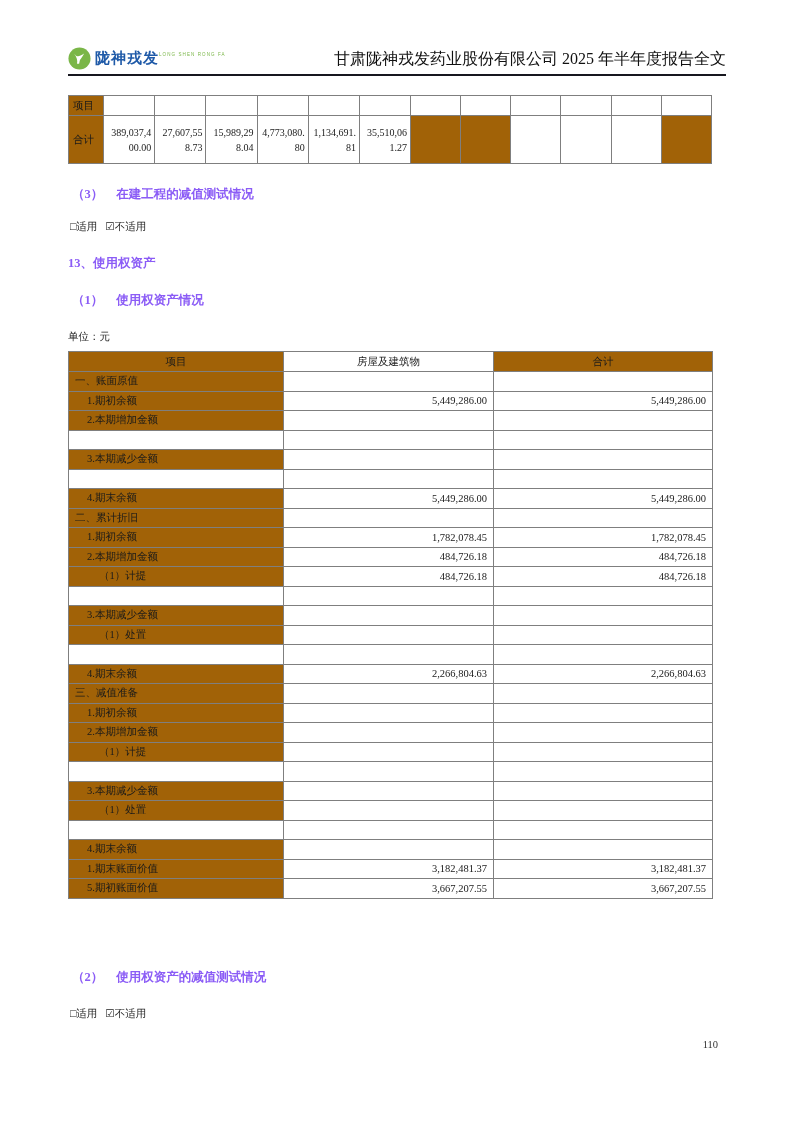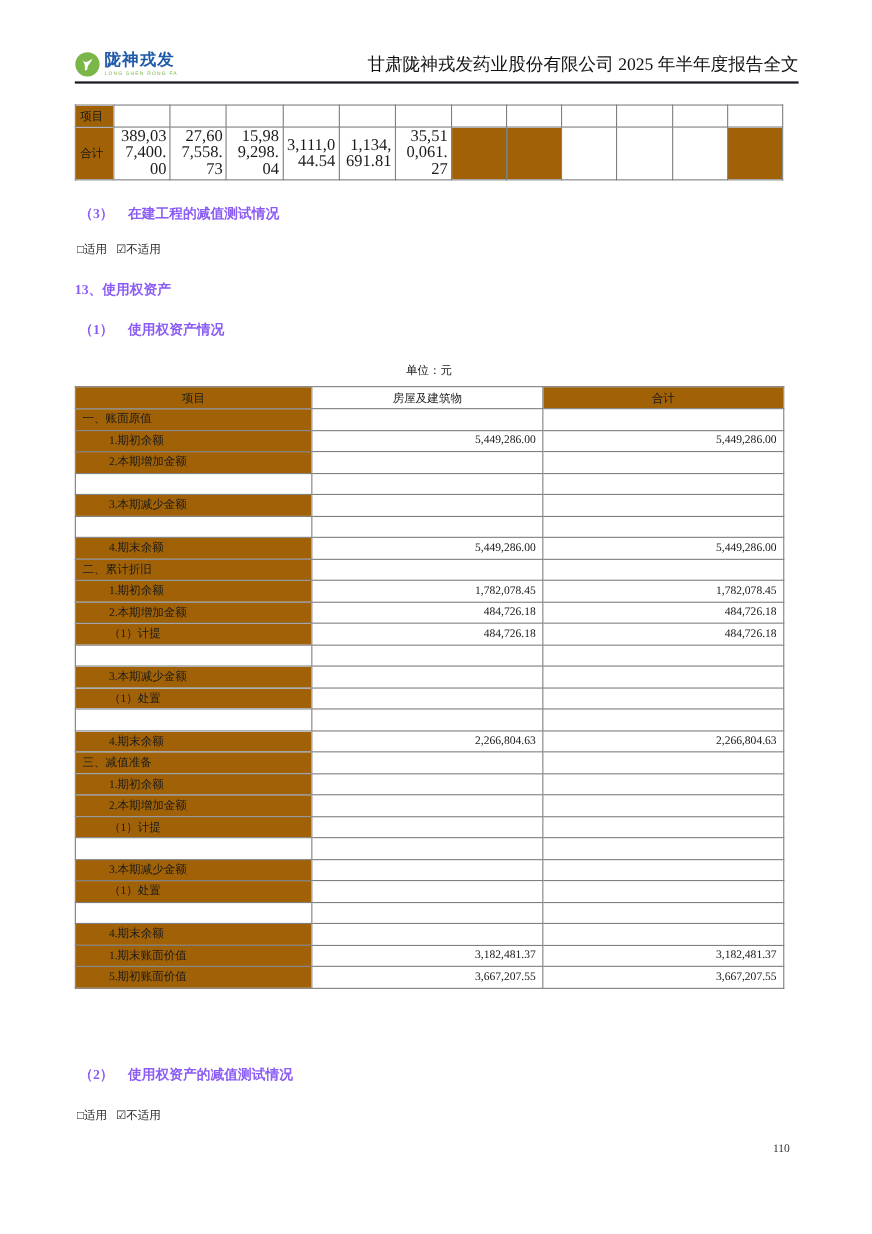--- a/index.html
+++ b/index.html
@@ -11,51 +11,51 @@
   }
 
   
   .header {
     position:absolute; left:68px; top:45px; width:658px; height:31px;
     display:flex; justify-content:space-between; align-items:flex-end;
     border-bottom:2.5px solid #17171f; padding-bottom:4px;
   }
   .logo { display:flex; align-items:center; gap:4px; }
   .logo-mark { width:23px; height:23px; display:block; }
-  .logo-text { display:flex; flex-direction:column; line-height:1; }
+  .logo-text { display:flex; flex-direction:row; line-height:1; }
   .logo-cn { font-size:15px; font-weight:bold; color:#1f5aa8; letter-spacing:1px; }
   .logo-en { font-size:4.5px; color:#7ab648; letter-spacing:1.1px; margin-top:1.5px; font-family:"Liberation Sans",sans-serif; }
   .header-title { font-size:16px; color:#111; white-space:nowrap; }
 
   
   table { border-collapse:collapse; table-layout:fixed; }
   td, th { border:1px solid #7f7f7f; overflow:hidden; }
   .gray { background:#a16207; }
 
   
   .ttable { position:absolute; left:68px; top:95px; width:644px; border:1.5px solid #555; }
-  .ttable td { font-size:15px; vertical-align:middle; }
+  .ttable td { font-size:10px; vertical-align:middle; }
   .ttable tr.r1 td { height:20px; }
   .ttable tr.r2 td { height:48px; }
   .ttable td.lab { padding-left:4px; font-size:10.5px; }
   .ttable td.num { text-align:right; word-break:break-all; line-height:15px; padding:1px 3px; }
 
   
   .h2 { position:absolute; left:72px; font-weight:bold; font-size:12.5px; color:#8b5cf6; }
   .h2 .hnum { margin-right:13px; }
   .note { position:absolute; left:70px; font-size:10.5px; color:#222; }
   .note span { margin-right:8px; }
-  .unit-note { position:absolute; left:68px; top:330px; width:644px; text-align:center; font-size:10.5px; }
+  .unit-note { position:absolute; left:68px; top:330px; width:644px; text-align:left; font-size:10.5px; }
 
   
   .mtable { position:absolute; left:68px; top:351px; width:644px; border:1.5px solid #555; }
   .mtable td { font-size:10.5px; height:19.5px; vertical-align:middle; }
   .mtable tr.hrow td { text-align:center; height:20px; }
   .mtable td.lab.i0 { padding-left:6px; }
-  .mtable td.lab.i1 { padding-left:30px; }
+  .mtable td.lab.i1 { padding-left:18px; }
   .mtable td.lab.i2 { padding-left:30px; }
   .mtable td.val { text-align:right; padding-right:6px; }
 
   .pageno { position:absolute; left:68px; top:1039px; width:650px; text-align:right; font-size:10.5px; color:#333; }
 </style>
 </head>
 <body>
 
 <div class="page">
 
@@ -103,21 +103,21 @@
           <td></td>
           <td></td>
           <td></td>
           <td></td>
         </tr>
         <tr class="r2">
           <td class="lab gray">合计</td>
           <td class="num">389,037,400.00</td>
           <td class="num">27,607,558.73</td>
           <td class="num">15,989,298.04</td>
-          <td class="num">3,111,044.54</td>
+          <td class="num">4,773,080.80</td>
           <td class="num">1,134,691.81</td>
           <td class="num">35,510,061.27</td>
           <td class="gray"></td>
           <td class="gray"></td>
           <td></td>
           <td></td>
           <td></td>
           <td class="gray"></td>
         </tr>
       </tbody>

